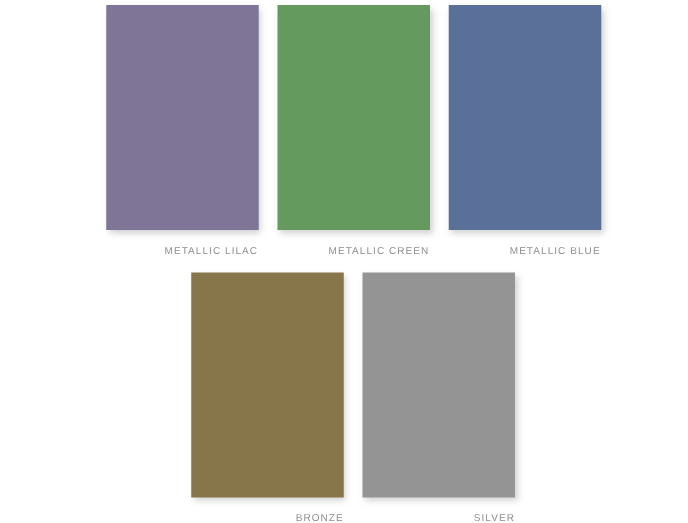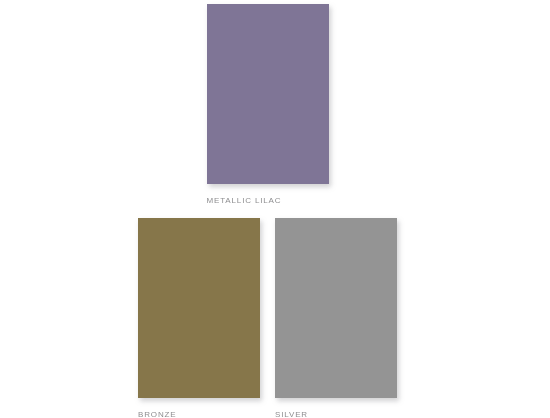--- a/index.html
+++ b/index.html
@@ -30,21 +30,21 @@
   .row-one {
     top: 4px;
   }
   .row-two {
     top: 218px;
   }
   .swatch-cell {
     width: 137px;
     display: flex;
     flex-direction: column;
-    align-items: flex-start;
+    align-items: flex-end;
   }
   .chip {
     width: 122px;
     height: 180px;
     box-shadow: 2px 3px 5px rgba(120,120,125,0.34);
   }
   .chip-label {
     margin-top: 12px;
     font-size: 8px;
     line-height: 10px;
@@ -61,22 +61,30 @@
 
 <div class="palette">
 
   <div class="swatch-row row-one">
 
     <div class="swatch-cell">
       <div class="chip" style="background-color: rgb(127, 117, 150);"></div>
       <div class="chip-label">METALLIC LILAC</div>
     </div>
 
+    <div class="swatch-cell">
+      <div class="chip" style="background-color: rgb(100, 154, 94);"></div>
+      <div class="chip-label">METALLIC CREEN</div>
+    </div>
 
 
+    <div class="swatch-cell">
+      <div class="chip" style="background-color: rgb(90, 112, 153);"></div>
+      <div class="chip-label">METALLIC BLUE</div>
+    </div>
 
   </div>
 
   <div class="swatch-row row-two">
 
     <div class="swatch-cell">
       <div class="chip" style="background-color: rgb(134, 118, 74);"></div>
       <div class="chip-label">BRONZE</div>
     </div>
 

